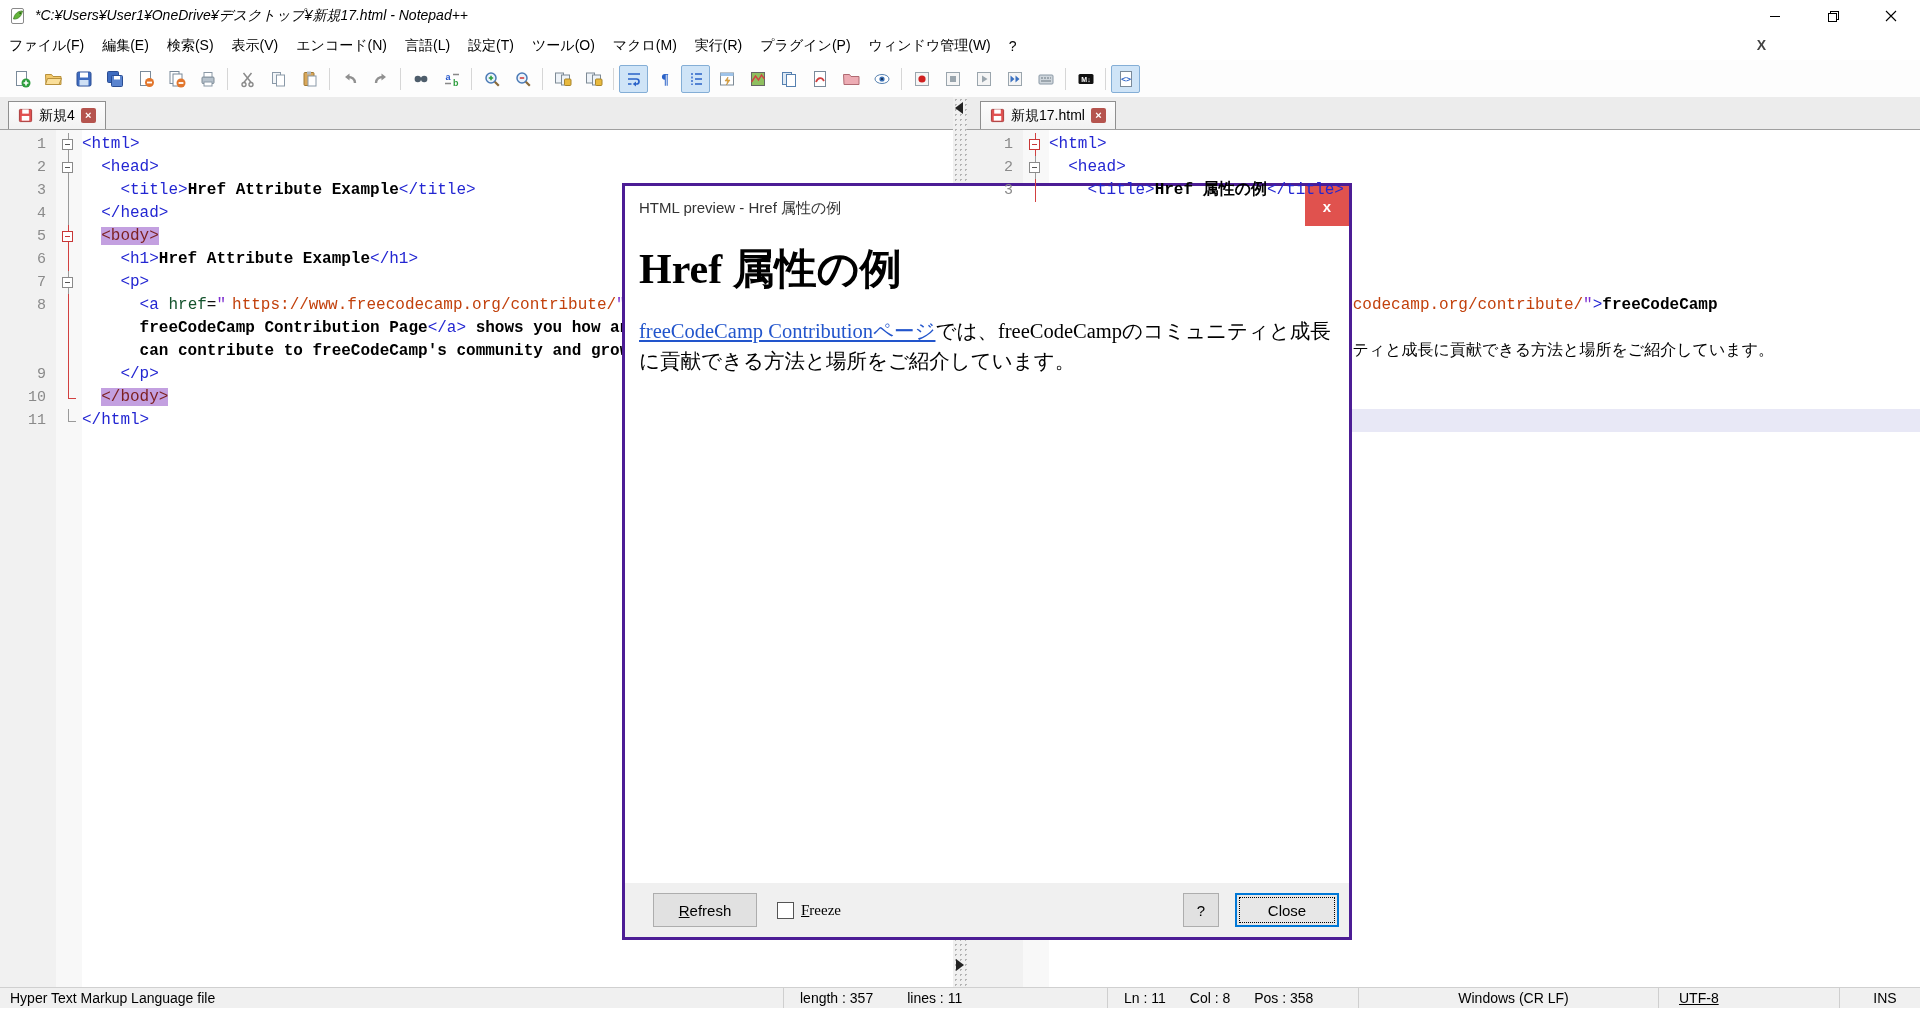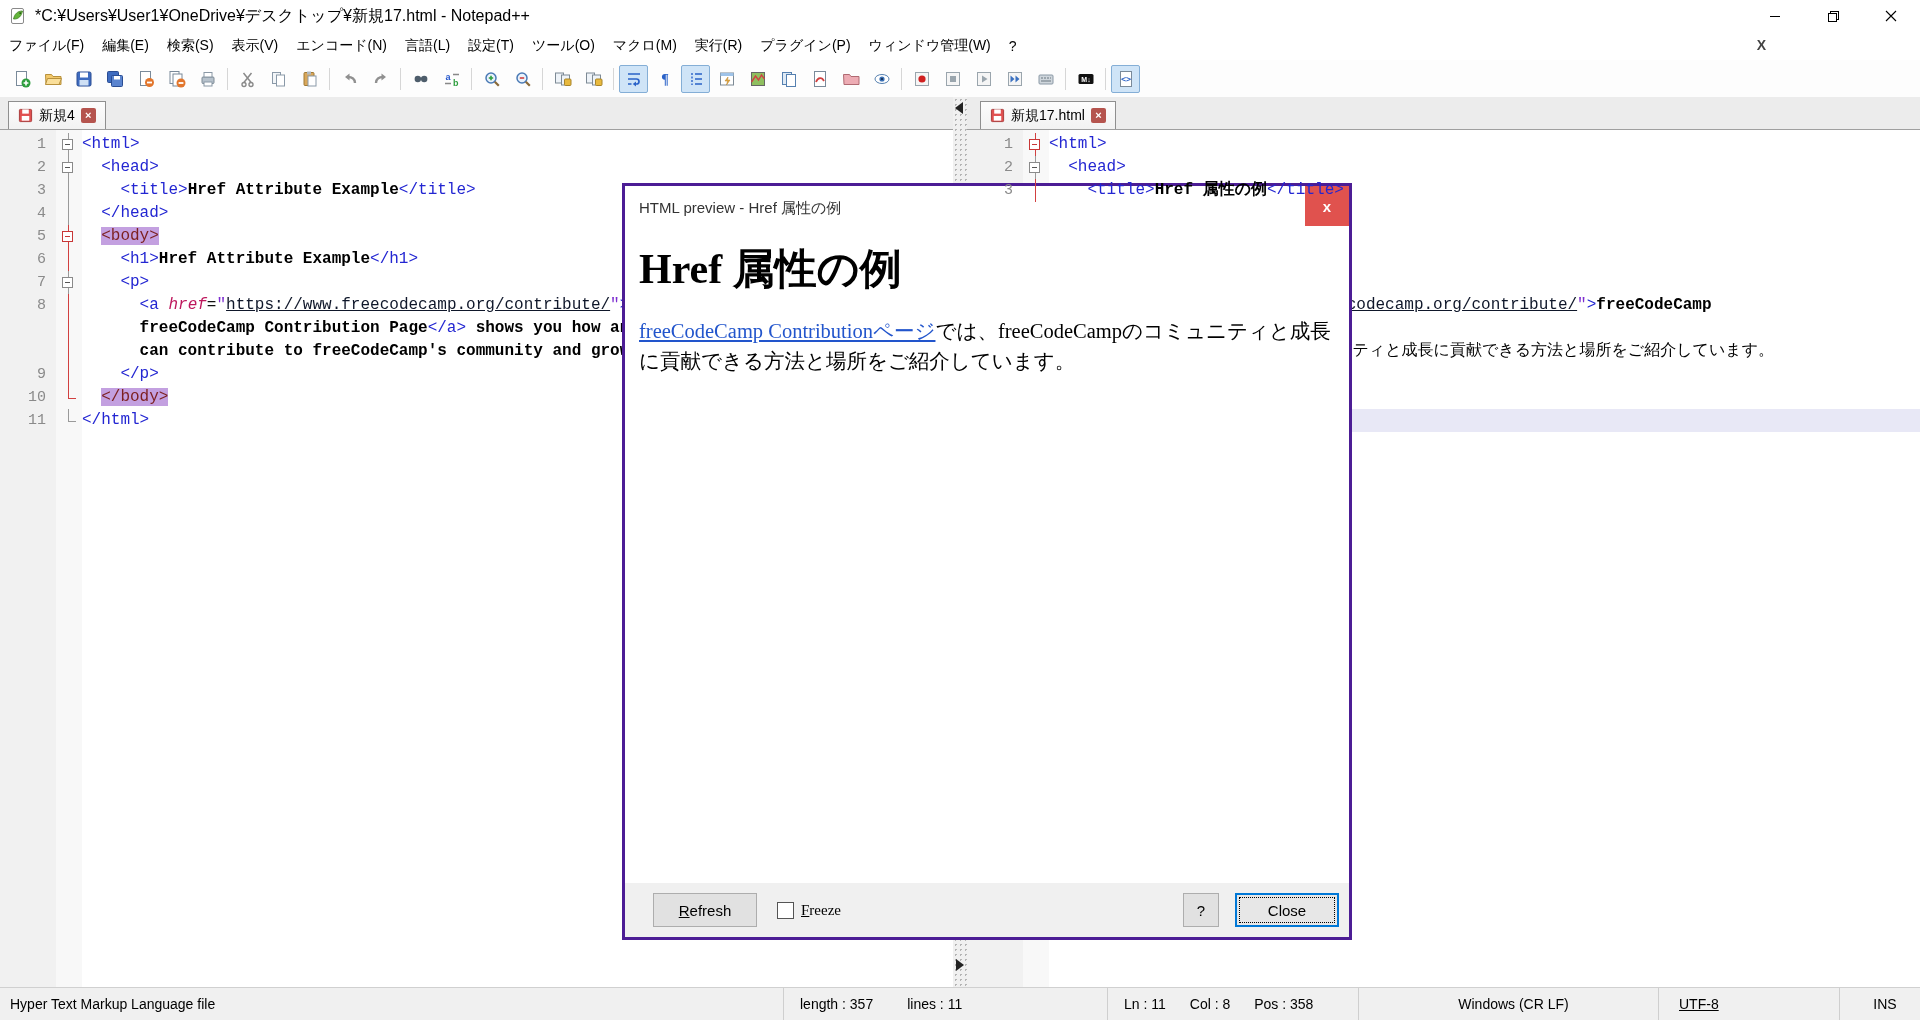--- a/index.html
+++ b/index.html
@@ -1,21 +1,21 @@
 <!DOCTYPE html>
 <html><head>
 <meta charset="utf-8">
 <style>
   html,body{margin:0;padding:0;background:#e8e8e8;}
   #root{position:relative;width:1920px;height:1020px;background:#fff;overflow:hidden;
         font-family:"Liberation Sans",sans-serif;color:#000;}
   
   #titlebar{position:absolute;left:0;top:0;width:1920px;height:32px;background:#fff;display:flex;align-items:center;}
   #app-icon{margin-left:9px;width:18px;height:18px;flex:none;}
-  #win-title{margin-left:8px;font-size:16px;white-space:nowrap;}
+  #win-title{margin-left:8px;font-size:14px;white-space:nowrap;font-style:italic;}
   #win-btns{position:absolute;right:0;top:0;height:32px;display:flex;}
   .winbtn{width:58px;height:32px;display:flex;align-items:center;justify-content:center;}
   
   #menubar{position:absolute;left:0;top:32px;width:1780px;height:28px;background:#fff;display:flex;align-items:center;font-size:14px;}
   .menu-item{padding:4px 9px;white-space:nowrap;}
   #menubar-close{position:absolute;right:8px;top:3px;font-size:14px;color:#444;font-weight:bold;padding:2px 6px;}
   
   #toolbar{position:absolute;left:0;top:60px;width:1920px;height:37px;background:#fdfdfd;display:flex;align-items:center;padding-left:6px;box-sizing:border-box;}
   .tbtn{width:27px;height:26px;display:flex;align-items:center;justify-content:center;margin:0 1px;border:1px solid transparent;border-radius:2px;flex:none;}
   .tbtn.pressed{background:#cfe4f7;border-color:#84aed6;}
@@ -40,22 +40,22 @@
   .fold.vl::before,.fold.end::before{content:"";position:absolute;left:12px;top:0;bottom:0;width:1px;background:#9a9a9a;}
   .fold.red.vl::before,.fold.red.end::before{background:#d24040;}
   .fold.end::before{bottom:50%;}
   .fold.end::after{content:"";position:absolute;left:12px;top:50%;width:8px;height:1px;background:#9a9a9a;}
   .fold.red.end::after{background:#d24040;}
   .fbox{position:absolute;left:6px;top:50%;margin-top:-6px;width:11px;height:11px;background:#fff;border:1px solid #8a8a8a;box-sizing:border-box;z-index:1;}
   .fbox::after{content:"";position:absolute;left:2px;top:4px;width:5px;height:1px;background:#555;}
   .fbox.red{border-color:#c83737;}
   .fbox.red::after{background:#c83737;}
   .code{flex:1;overflow:hidden;}
-  .tg{color:#2326d2;} .at{color:#be185d;font-style:italic;} .k{color:#111;} .v{color:#7d2ed0;}
-  .u{color:#0f172a;text-decoration:underline;}
+  .tg{color:#2326d2;} .at{color:#14532d;} .k{color:#111;} .v{color:#7d2ed0;}
+  .u{color:#c2410c;margin-left:6px;}
   .b{color:#000;font-weight:bold;} .cjk{color:#000;} .sp{color:#000;}
   .hl{background:#c3a0e0;color:#7c1f1f;}
   
   #splitter{position:absolute;left:953px;top:97px;width:14px;height:890px;background:#f0f0f0;
             background-image:radial-gradient(#b4b4b4 1px,transparent 1px);background-size:5px 5px;}
   #split-arrow-top{position:absolute;left:2px;top:5px;width:0;height:0;border-top:6px solid transparent;border-bottom:6px solid transparent;border-right:8px solid #222;}
   #split-arrow-bottom{position:absolute;left:3px;top:862px;width:0;height:0;border-top:6px solid transparent;border-bottom:6px solid transparent;border-left:8px solid #222;}
   
   #dialog{position:absolute;left:622px;top:183px;width:730px;height:757px;background:#fff;
           border:3px solid #4c1d95;box-sizing:border-box;z-index:50;}
@@ -72,21 +72,21 @@
   #btn-refresh{width:104px;margin-left:28px;}
   #btn-refresh .mn::first-letter,#freeze-label::first-letter{text-decoration:underline;}
   .mn{display:inline-block;}
   #freeze-wrap{display:flex;align-items:center;margin-left:20px;font-family:Liberation Serif, serif;}
   #freeze-box{width:17px;height:17px;background:#fff;border:1px solid #555;box-sizing:border-box;}
   #freeze-label{margin-left:7px;font-size:15px;display:inline-block;}
   #dlg-spacer{flex:1;}
   #btn-help{width:36px;}
   #btn-close{width:104px;margin:0 10px 0 16px;background:#e7e7e7;border:2px solid #0078d7;outline:1px dotted #000;outline-offset:-5px;}
   
-  #statusbar{position:absolute;left:0;top:987px;width:1920px;height:33px;background:#f0f0f0;border-top:1px solid #d0d0d0;
+  #statusbar{position:absolute;left:0;top:987px;width:1920px;height:21px;background:#f0f0f0;border-top:1px solid #d0d0d0;
              display:flex;align-items:center;font-size:14px;box-sizing:border-box;}
   .scell{height:100%;display:flex;align-items:center;box-sizing:border-box;border-right:1px solid #cfcfcf;padding-left:10px;white-space:nowrap;}
   #sc-doctype{width:784px;}
   #sc-len{width:324px;padding-left:16px;gap:34px;}
   #sc-pos{width:251px;padding-left:16px;gap:24px;}
   #sc-eol{width:300px;justify-content:center;}
   #sc-enc{width:181px;padding-left:20px;text-decoration:underline;}
   #sc-ins{flex:1;justify-content:center;border-right:none;}
 </style>
 </head>

